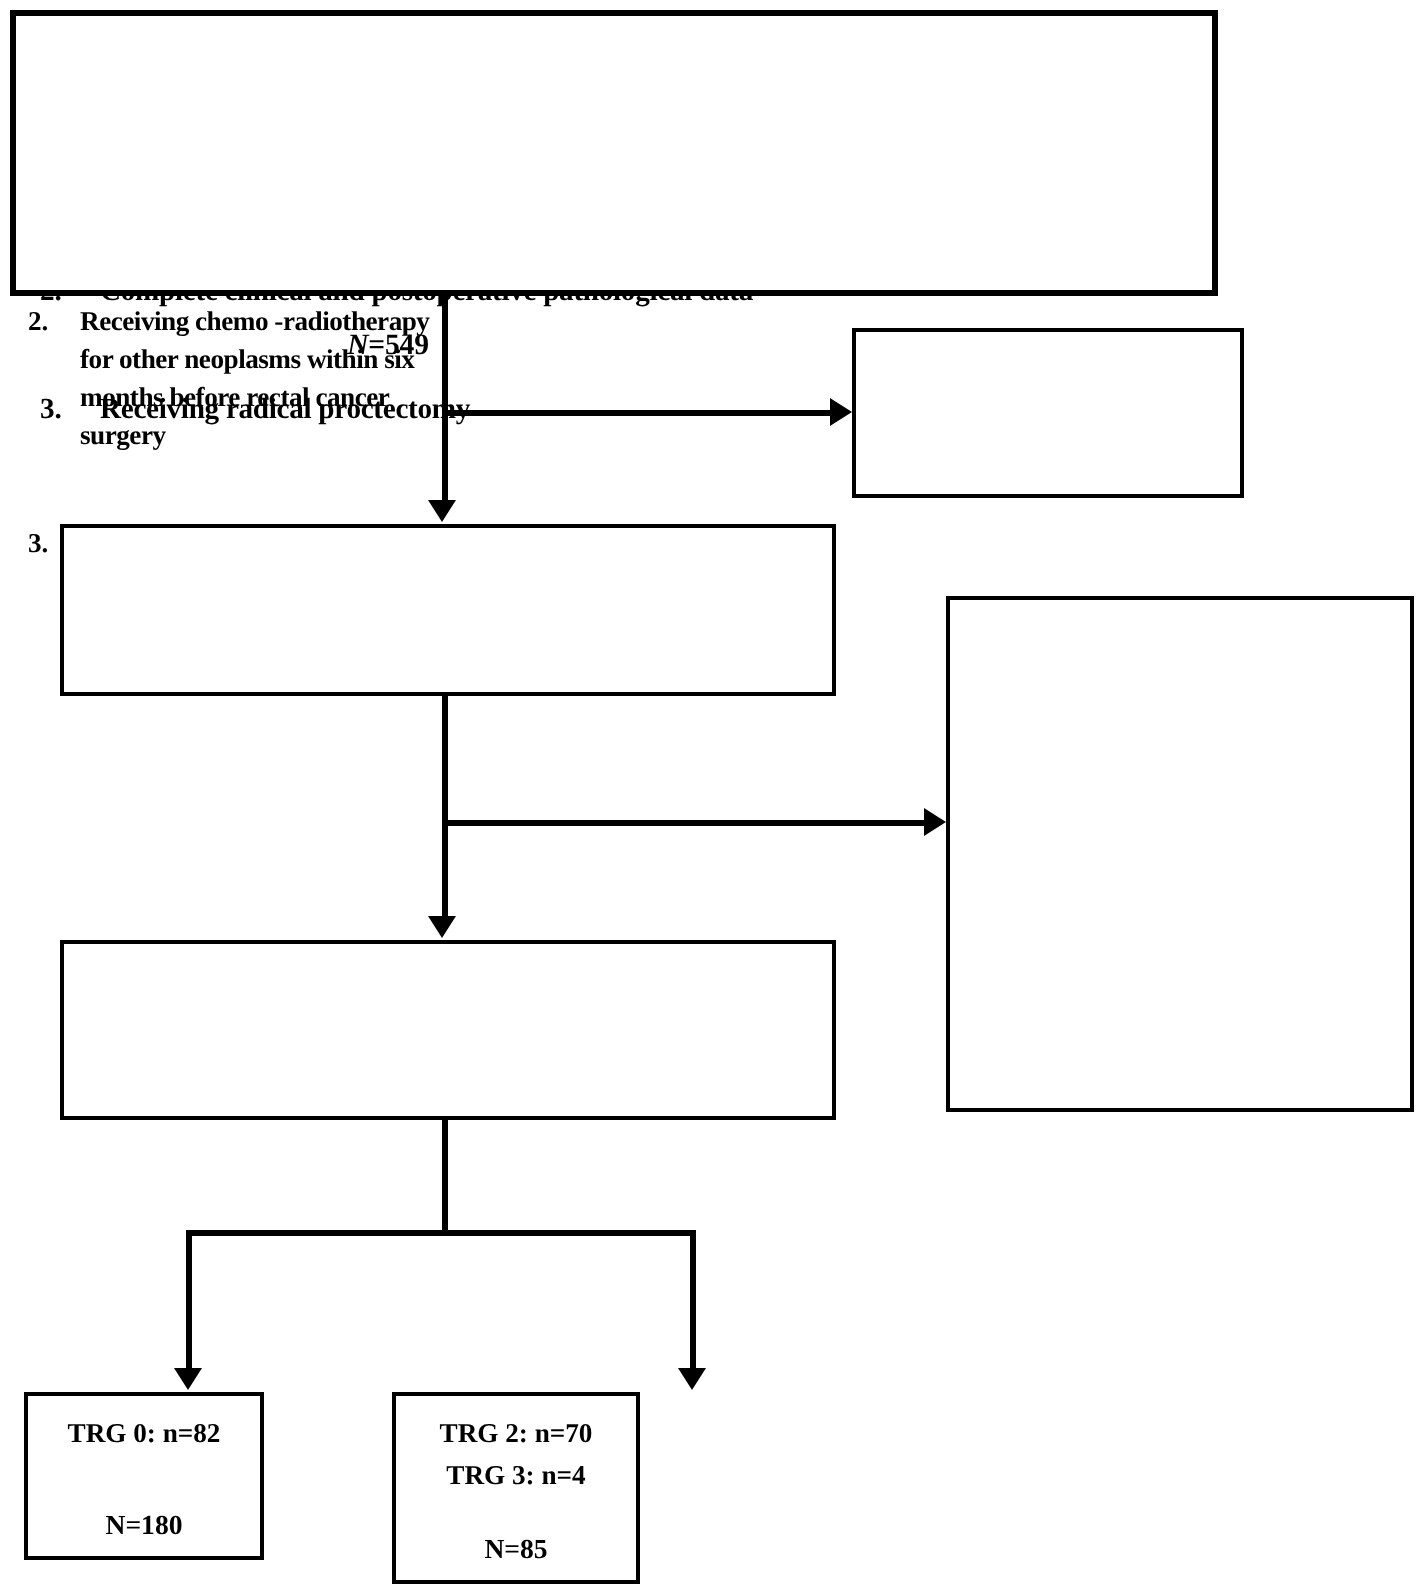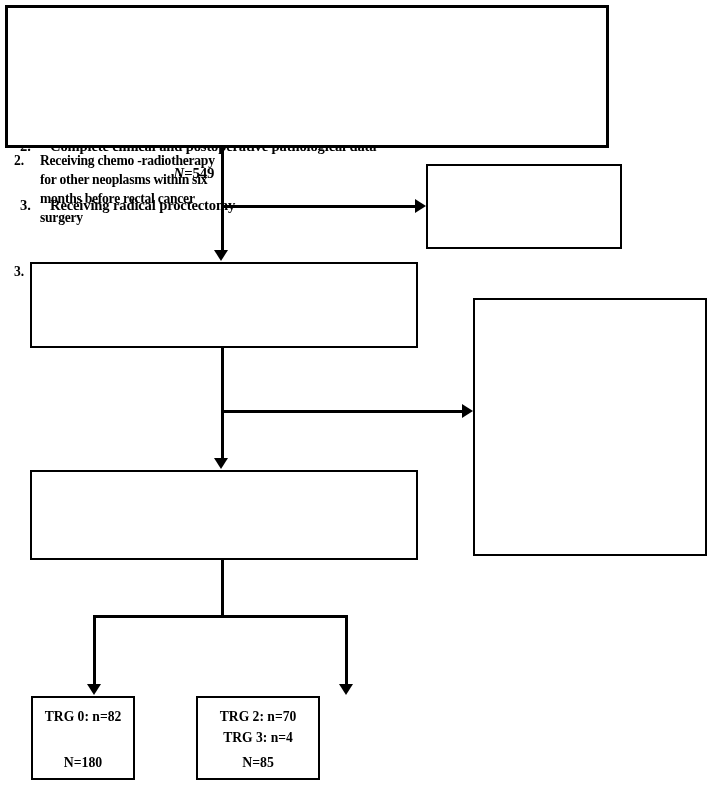--- a/index.html
+++ b/index.html
@@ -88,22 +88,22 @@
   .excl2-body { flex: 1 1 auto; letter-spacing: -0.25px; line-height: 1.38; }
 
   
   #box-larc { left: 30px; top: 470px; width: 388px; height: 90px; }
   #larc-text {
     left: 0px; top: 10px; width: 388px;
     text-align: center; font-size: 14.8px; font-weight: 700; letter-spacing: -0.1px;
   }
 
   
-  #box-trg-left { left: 31px; top: 696px; width: 104px; height: 84px; }
-  #box-trg-right { left: 196px; top: 696px; width: 124px; height: 84px; }
+  #box-trg-left { left: 12px; top: 696px; width: 120px; height: 84px; }
+  #box-trg-right { left: 196px; top: 696px; width: 124px; height: 96px; }
   .trg-lines {
     position: absolute; left: 0; top: 9px; width: 100%;
     text-align: center; font-size: 13.6px; font-weight: 700; line-height: 1.52;
   }
   .trg-total {
     position: absolute; left: 0; bottom: 7px; width: 100%;
     text-align: center; font-size: 13.8px; font-weight: 700;
   }
 
   

